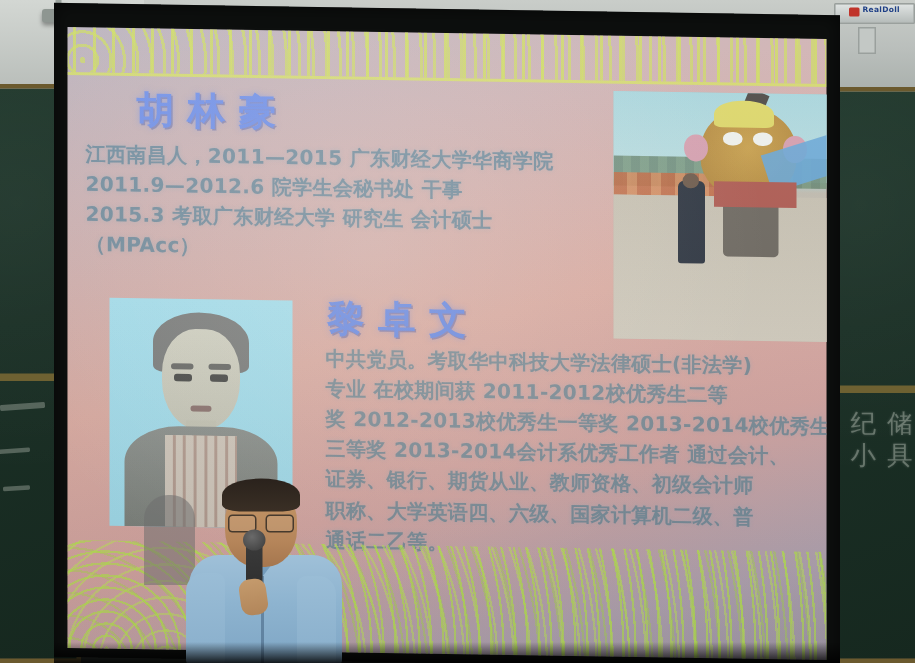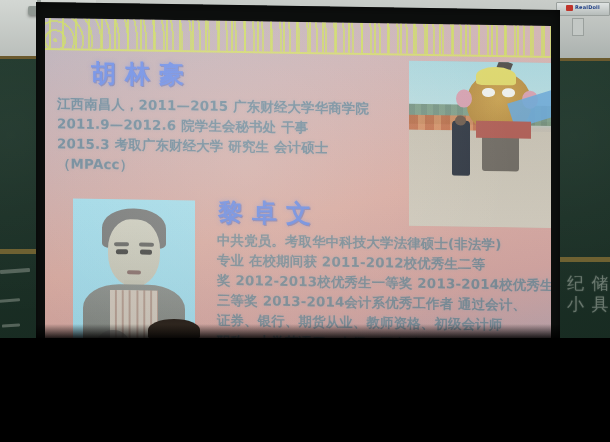--- a/index.html
+++ b/index.html
@@ -1,21 +1,21 @@
 <!DOCTYPE html>
 <html><head>
 <meta charset="utf-8">
 <style>
   html,body{margin:0;padding:0;background:#000;}
   body{
     font-family:"DejaVu Sans","Liberation Sans",sans-serif;
   }
   #scene{
     position:relative;
-    width:610px;height:338px;
+    width:610px;height:442px;
     overflow:hidden;
     background:#2a2f2c;
   }
 
   
   .wall-top{
     position:absolute;left:0;top:0;width:610px;height:62px;
     background:linear-gradient(180deg,#c9cdc9 0%,#b9bebb 55%,#a9b0ac 100%);
   }
   .wall-left-strip{

